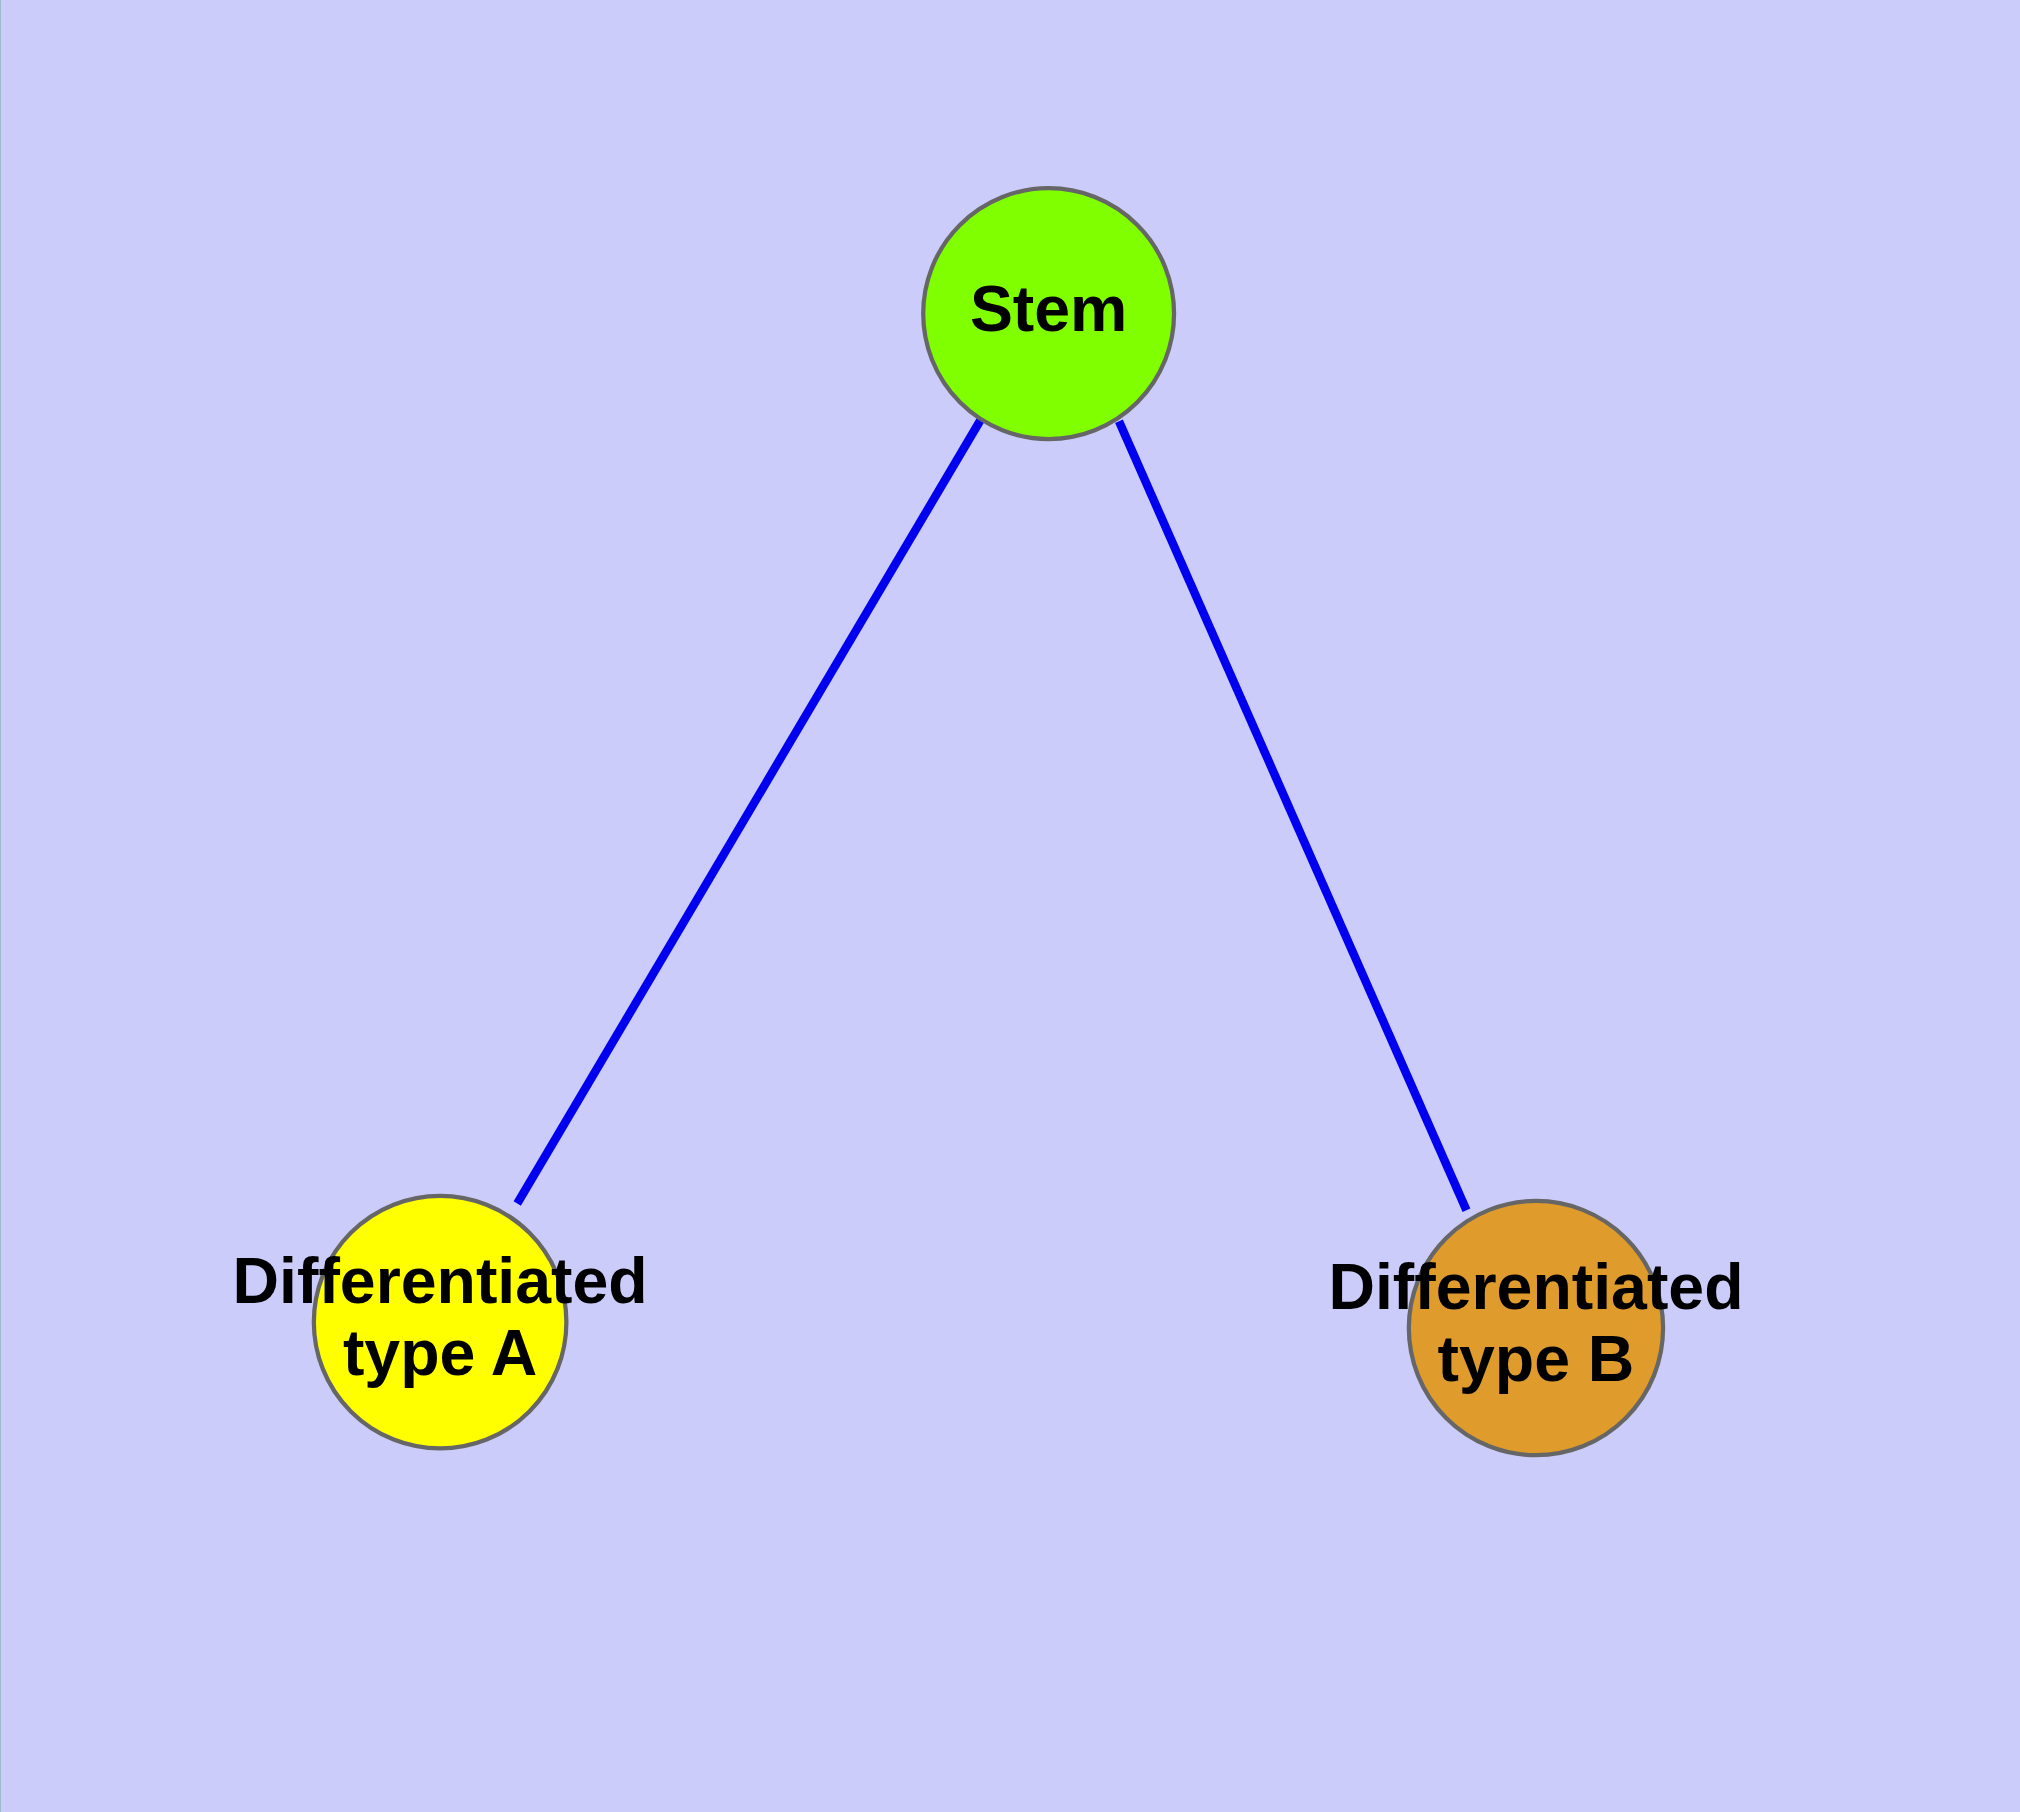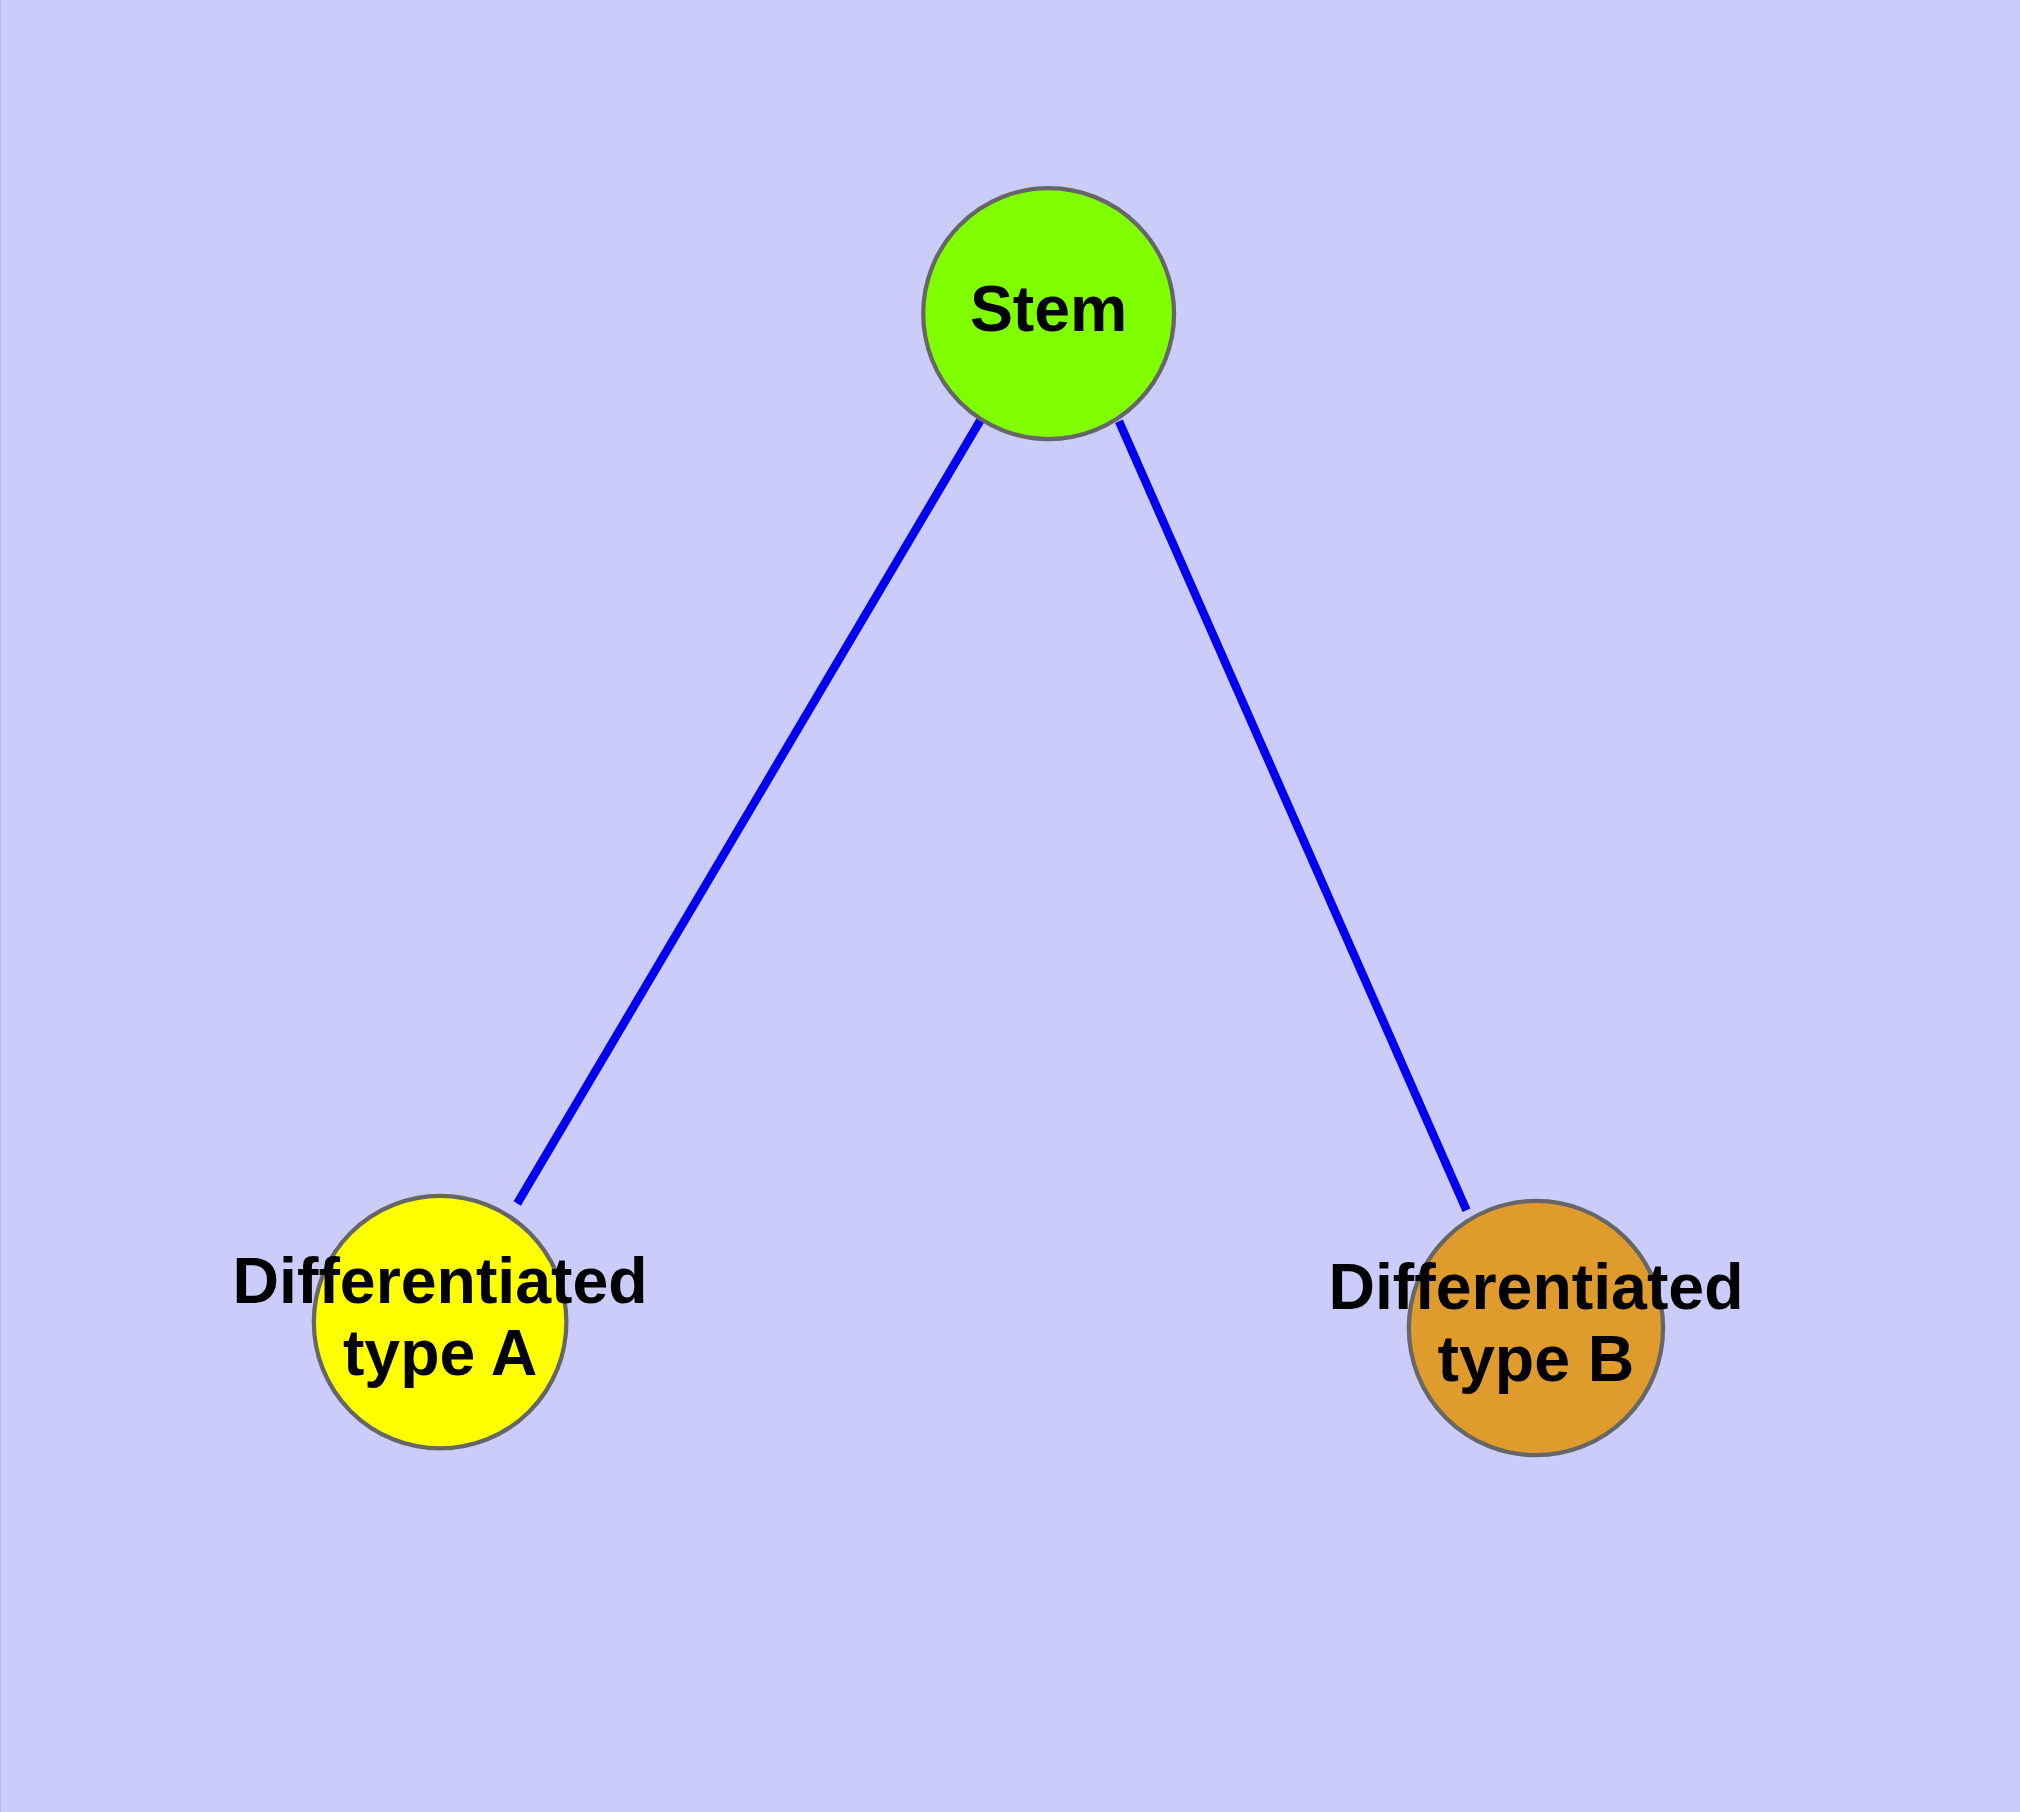--- a/index.html
+++ b/index.html
@@ -29,21 +29,21 @@
     font-weight: bold;
     fill: #000000;
     text-anchor: middle;
     dominant-baseline: middle;
     paint-order: normal;
   }
 </style>
 </head>
 <body style="background: rgb(204, 204, 250);">
 
-<div id="canvas" style="width: 2021px; height: 1812px; background: #8b5cf6;">
+<div id="canvas" style="width: 2021px; height: 1812px; background: #15803d;">
   <svg id="graph-svg" viewBox="0 0 2384 2138" xmlns="http://www.w3.org/2000/svg" style="width: 2021px; height: 1812px;">
 
     <rect id="bg-rect" x="0" y="0" width="2384" height="2138" fill="#ccccfa"></rect>
 
     <g id="edges-layer">
         <line x1="1157" y1="495" x2="610" y2="1420" stroke="#0000ee" stroke-width="10" stroke-linecap="butt"></line>
         <line x1="1320" y1="497" x2="1730" y2="1428" stroke="#0000ee" stroke-width="10" stroke-linecap="butt"></line>
       </g>
     <g id="nodes-layer">
         <circle cx="1237" cy="370" r="148" fill="#80ff00" stroke="#666666" stroke-width="5"></circle>

